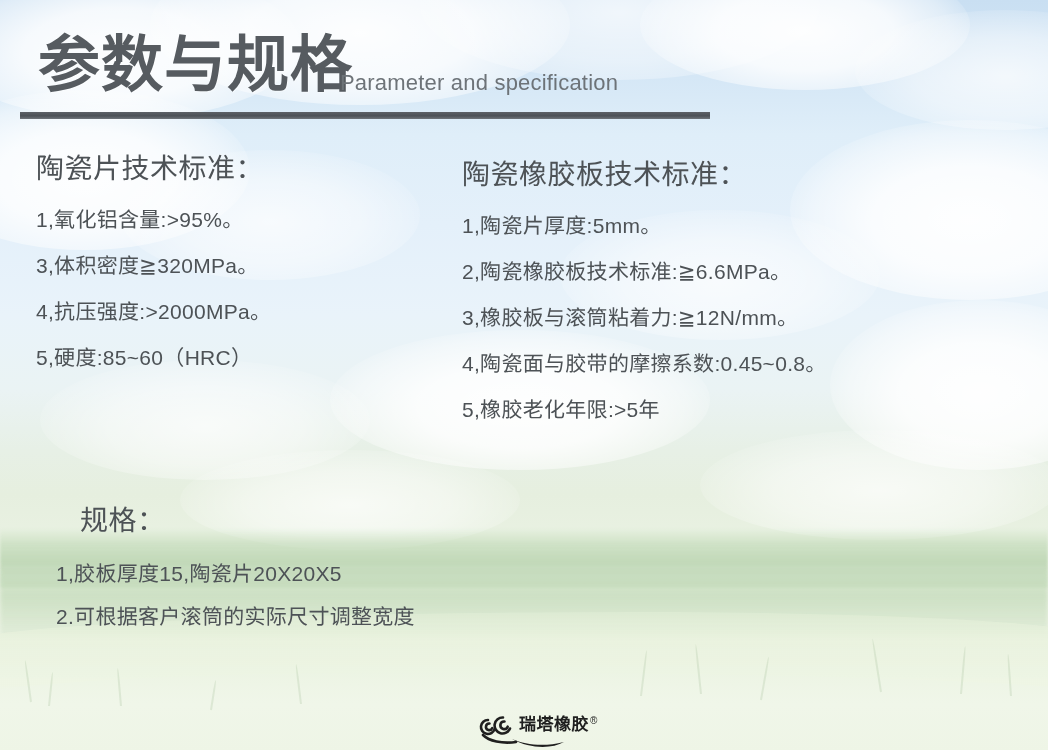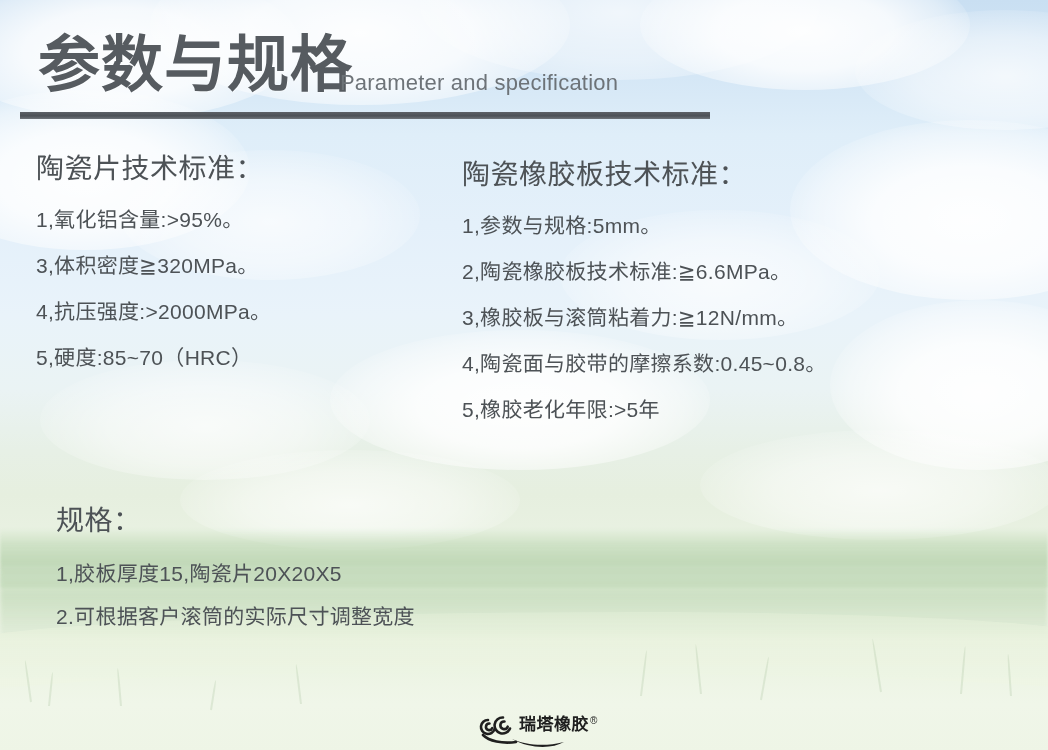--- a/index.html
+++ b/index.html
@@ -158,21 +158,21 @@
   }
   .spec-item sup { font-size: 0.62em; vertical-align: super; }
 
   #col-left  { left: 36px;  top: 155px; }
   #col-right { left: 462px; top: 161px; }
   #block-size{ left: 56px;  top: 507px; }
 
   .spec-heading { margin-bottom: 26px; }
   #col-left .spec-item,
   #col-right .spec-item { margin-bottom: 25px; }
-  #block-size .spec-heading { margin-bottom: 28px; }
+  #block-size .spec-heading { margin-bottom: 28px; margin-left: 24px; }
   #block-size .spec-item { margin-bottom: 22px; }
 
   
   .logo {
     position: absolute;
     left: 472px;
     top: 704px;
     width: 135px;
     height: 48px;
   }
@@ -224,26 +224,26 @@
     <div class="title-cn">参数与规格</div>
     <div class="title-en">Parameter and specification</div>
     <div class="title-rule"></div>
   </div>
 
   <div class="spec-block" id="col-left">
     <div class="spec-heading">陶瓷片技术标准：</div>
     <div class="spec-item">1,氧化铝含量:&gt;95%。</div>
     <div class="spec-item">3,体积密度≧320MPa。</div>
     <div class="spec-item">4,抗压强度:&gt;2000MPa。</div>
-    <div class="spec-item">5,硬度:85~70（HRC）</div>
+    <div class="spec-item">5,硬度:85~60（HRC）</div>
   </div>
 
   <div class="spec-block" id="col-right">
     <div class="spec-heading">陶瓷橡胶板技术标准：</div>
-    <div class="spec-item">1,参数与规格:5mm。</div>
+    <div class="spec-item">1,陶瓷片厚度:5mm。</div>
     <div class="spec-item">2,陶瓷橡胶板技术标准:≧6.6MPa。</div>
     <div class="spec-item">3,橡胶板与滚筒粘着力:≧12N/mm。</div>
     <div class="spec-item">4,陶瓷面与胶带的摩擦系数:0.45~0.8。</div>
     <div class="spec-item">5,橡胶老化年限:&gt;5年</div>
   </div>
 
   <div class="spec-block" id="block-size">
     <div class="spec-heading">规格：</div>
     <div class="spec-item">1,胶板厚度15,陶瓷片20X20X5</div>
     <div class="spec-item">2.可根据客户滚筒的实际尺寸调整宽度</div>

